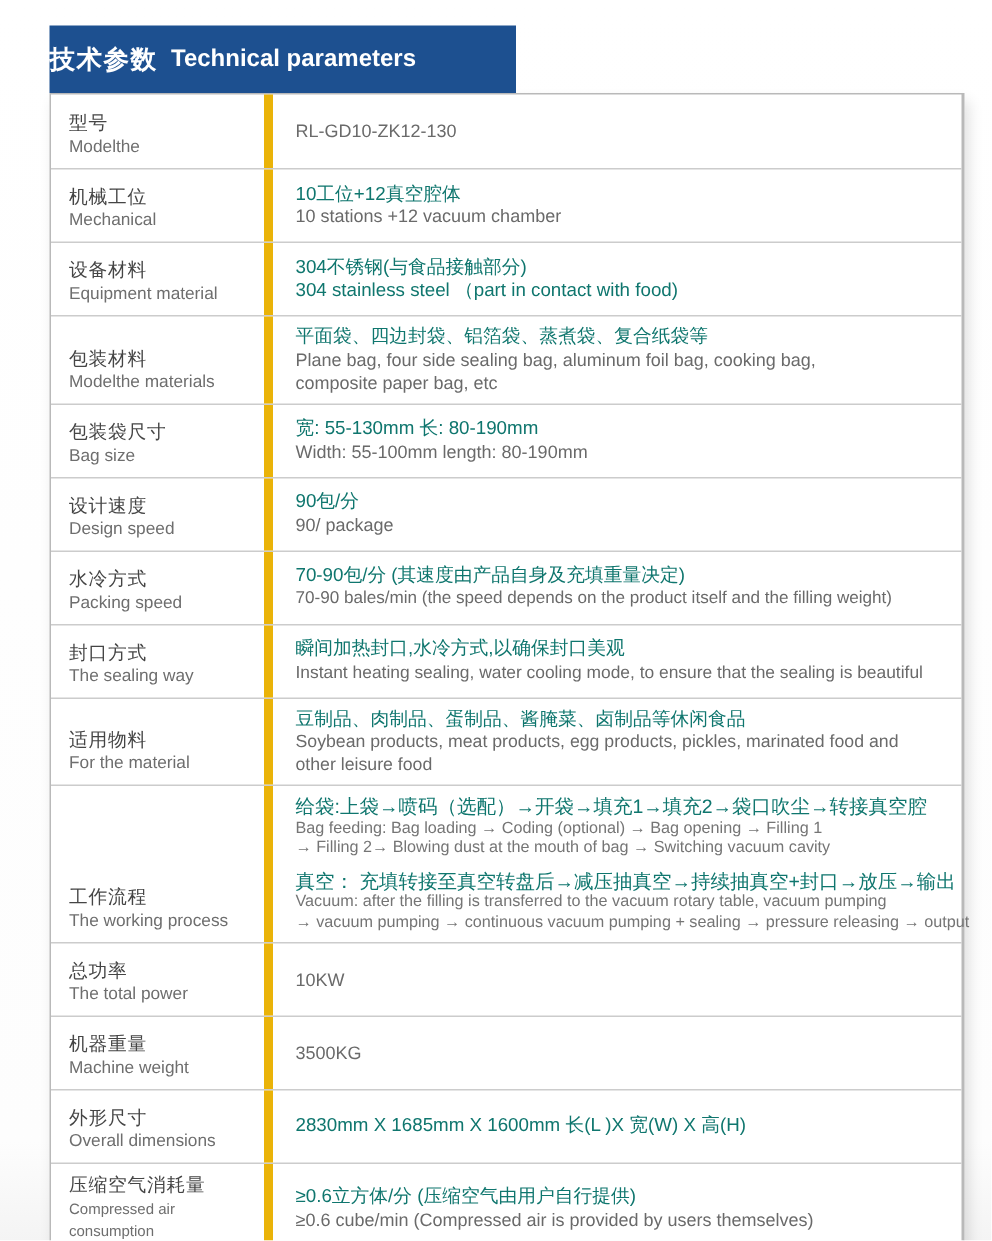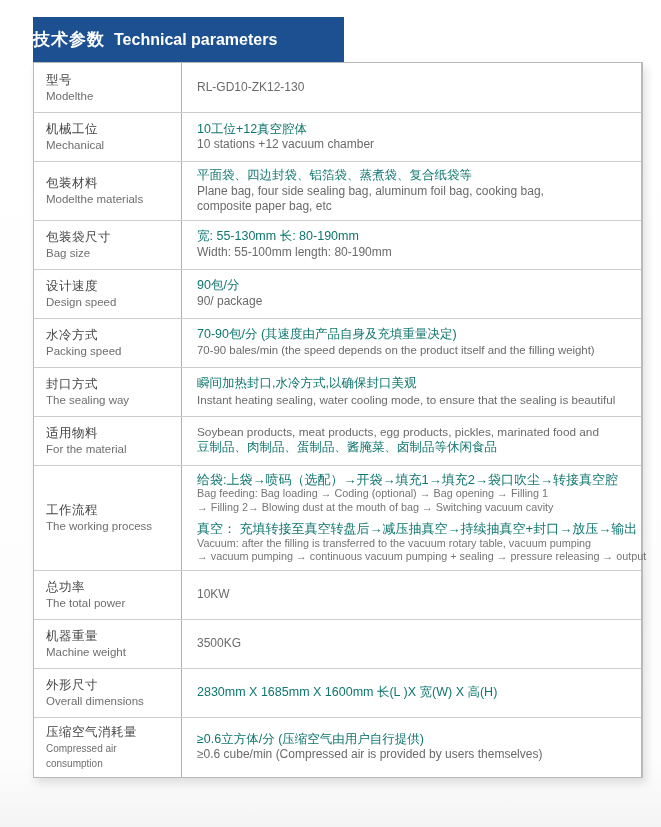--- a/index.html
+++ b/index.html
@@ -22,23 +22,23 @@
   .param-table {
     position:absolute; left:33px; top:62px; width:610px;
     background:#ffffff;
     border:1px solid #b9b9b9; border-right-width:2px;
     box-shadow:3px 5px 9px rgba(0,0,0,0.12);
     z-index:1;
   }
   .param-row { display:flex; min-height:49px; border-top:1px solid #cccccc; }
   .param-row:first-child { border-top:none; }
   .label-cell {
-    flex:0 0 148px; width:148px; border-right:1px solid #eab308;
+    flex:0 0 148px; width:148px; border-right:6px solid #eab308;
     padding:6px 6px 6px 12px;
-    display:flex; flex-direction:column; justify-content:center;
+    display:flex; flex-direction:column; justify-content:flex-end;
   }
   .value-cell {
     flex:1; padding:6px 11px 6px 15px;
     display:flex; flex-direction:column; justify-content:center;
   }
   .label-zh { font-size:12.5px; color:#454545; font-weight:500; line-height:17px; letter-spacing:0.5px; }
   .label-en { font-size:11.5px; color:#6e6e6e; line-height:15px; }
   .line { white-space:nowrap; }
   .zh-line { font-size:12.5px; color:#0f766e; line-height:15.5px; }
   .en-line { font-size:12px; color:#6a6a6a; line-height:15px; }
@@ -76,20 +76,30 @@
       <div class="label-cell">
         <div class="label-zh">机械工位</div>
         <div class="label-en">Mechanical</div>
       </div>
       <div class="value-cell">
           <div class="line zh-line">10工位+12真空腔体</div>
           <div class="line en-line">10 stations +12 vacuum chamber</div>
         </div>
     </div>
 
+    <div class="param-row row-3">
+      <div class="label-cell">
+        <div class="label-zh">设备材料</div>
+        <div class="label-en">Equipment material</div>
+      </div>
+      <div class="value-cell">
+          <div class="line zh-line">304不锈钢(与食品接触部分)</div>
+          <div class="line zh-line">304 stainless steel （part in contact with food)</div>
+        </div>
+    </div>
 
     <div class="param-row row-4">
       <div class="label-cell">
         <div class="label-zh">包装材料</div>
         <div class="label-en">Modelthe materials</div>
       </div>
       <div class="value-cell">
           <div class="line zh-line">平面袋、四边封袋、铝箔袋、蒸煮袋、复合纸袋等</div>
           <div class="line en-line">Plane bag, four side sealing bag, aluminum foil bag, cooking bag,</div>
           <div class="line en-line">composite paper bag, etc</div>
@@ -139,22 +149,23 @@
           <div class="line en-line">Instant heating sealing, water cooling mode, to ensure that the sealing is beautiful</div>
         </div>
     </div>
 
     <div class="param-row row-9">
       <div class="label-cell">
         <div class="label-zh">适用物料</div>
         <div class="label-en">For the material</div>
       </div>
       <div class="value-cell">
+          <div class="line zh-line">豆制品、肉制品、蛋制品、酱腌菜、卤制品等休闲食品</div>
           <div class="line en-line">Soybean products, meat products, egg products, pickles, marinated food and</div>
-          <div class="line zh-line">豆制品、肉制品、蛋制品、酱腌菜、卤制品等休闲食品</div>
+          <div class="line en-line">other leisure food</div>
         </div>
     </div>
 
     <div class="param-row row-10">
       <div class="label-cell">
         <div class="label-zh">工作流程</div>
         <div class="label-en">The working process</div>
       </div>
       <div class="value-cell">
           <div class="line zh-line">给袋:上袋→喷码（选配）→开袋→填充1→填充2→袋口吹尘→转接真空腔</div>

